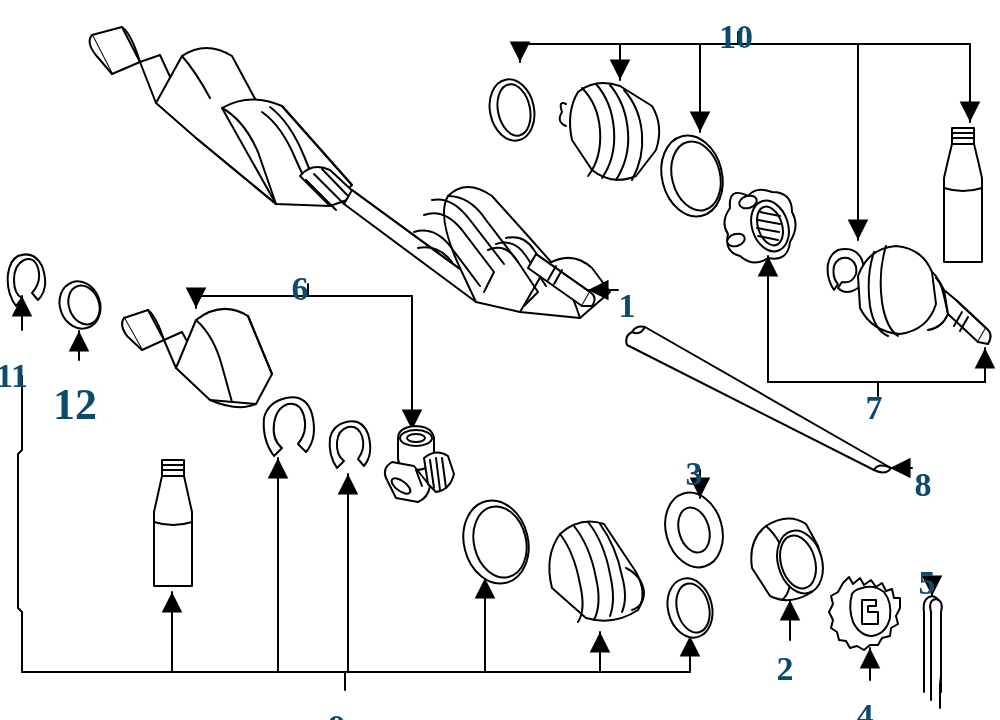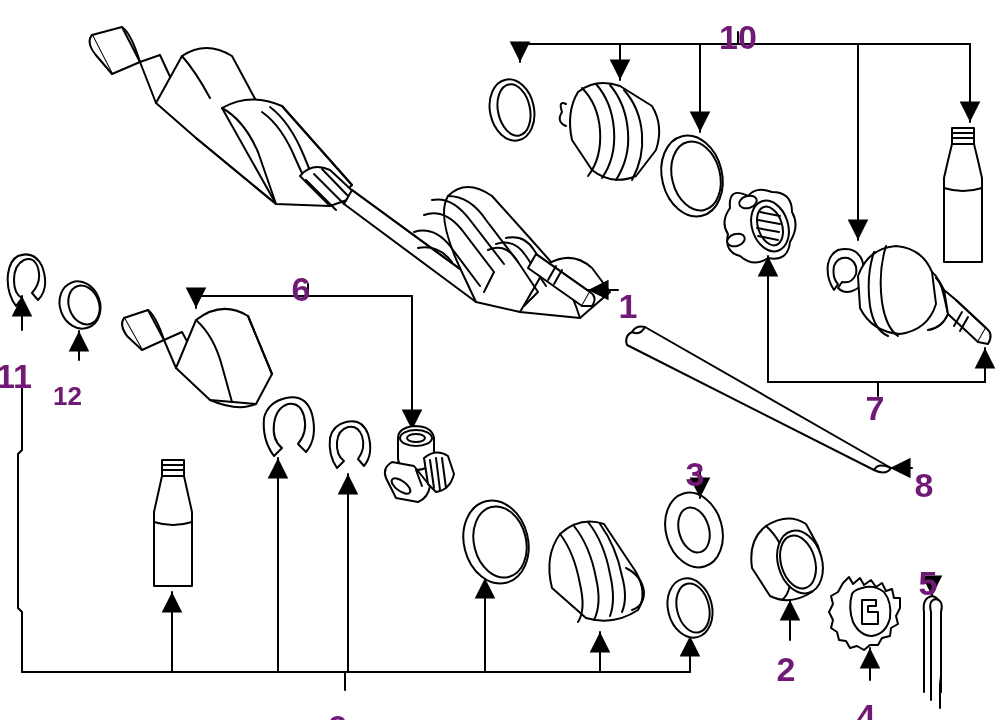--- a/index.html
+++ b/index.html
@@ -6,23 +6,23 @@
   html,body{margin:0;padding:0;background:#ffffff;}
   body{
     font-family:"Liberation Sans","DejaVu Sans",sans-serif;
     width:1000px;height:720px;overflow:hidden;
   }
   #stage{position:relative;width:1000px;height:720px;background:#fff;}
   #art{position:absolute;left:0;top:0;width:1000px;height:720px;}
   .callout-layer{position:absolute;left:0;top:0;width:1000px;height:720px;pointer-events:none;}
   .clabel{
     position:absolute;
-    font-family:Liberation Sans, sans-serif;
+    font-family:Liberation Serif, serif;
     font-weight:bold;
-    color:#701a75;
+    color:#0c4a6e;
     line-height:1;
     white-space:nowrap;
     pointer-events:auto;
   }
 </style>
 </head>
 <body>
 
 <div id="stage">
 
@@ -318,16 +318,16 @@
     <div class="clabel" style="left: 776.5px; top: 652px; font-size: 34px;">2</div>
     <div class="clabel" style="left: 685.5px; top: 457px; font-size: 34px;">3</div>
     <div class="clabel" style="left: 856.5px; top: 699px; font-size: 34px;">4</div>
     <div class="clabel" style="left: 918.5px; top: 566px; font-size: 34px;">5</div>
     <div class="clabel" style="left: 291.5px; top: 272px; font-size: 34px;">6</div>
     <div class="clabel" style="left: 865.5px; top: 391px; font-size: 34px;">7</div>
     <div class="clabel" style="left: 914.5px; top: 468px; font-size: 34px;">8</div>
     <div class="clabel" style="left: 328.5px; top: 710px; font-size: 34px;">9</div>
     <div class="clabel" style="left: 719px; top: 20px; font-size: 34px;">10</div>
     <div class="clabel" style="left: -4px; top: 359px; font-size: 34px;">11</div>
-    <div class="clabel" style="left: 53px; top: 383px; font-size: 26px;">12</div>
+    <div class="clabel" style="left: 53px; top: 383px; font-size: 44px;">12</div>
   </div>
 
 </div>
 
 </body></html>

